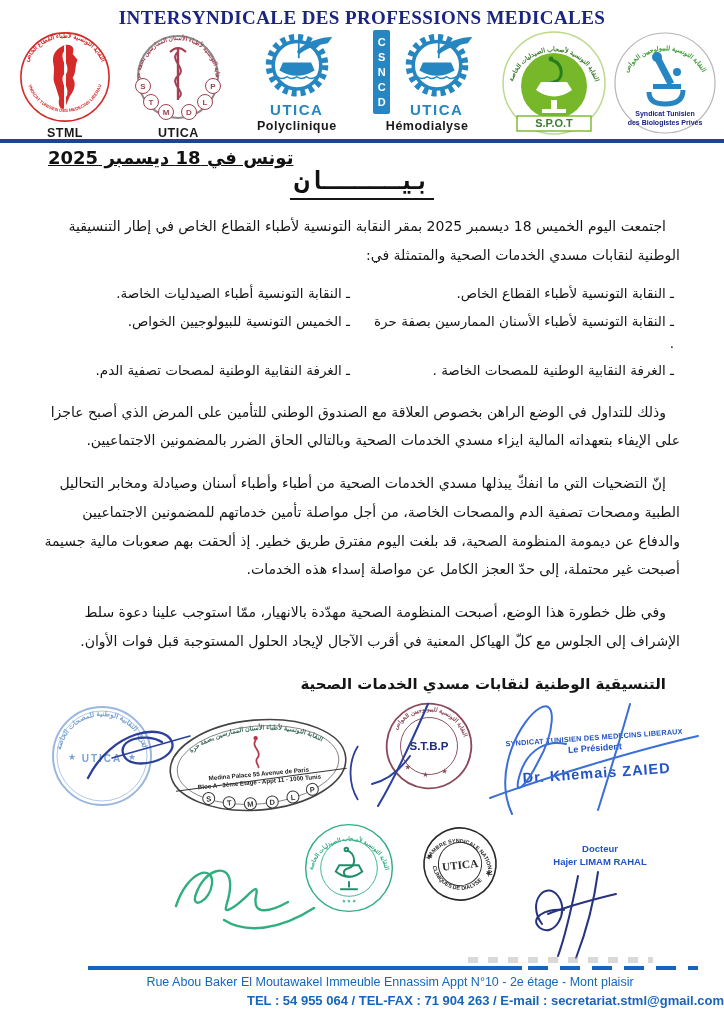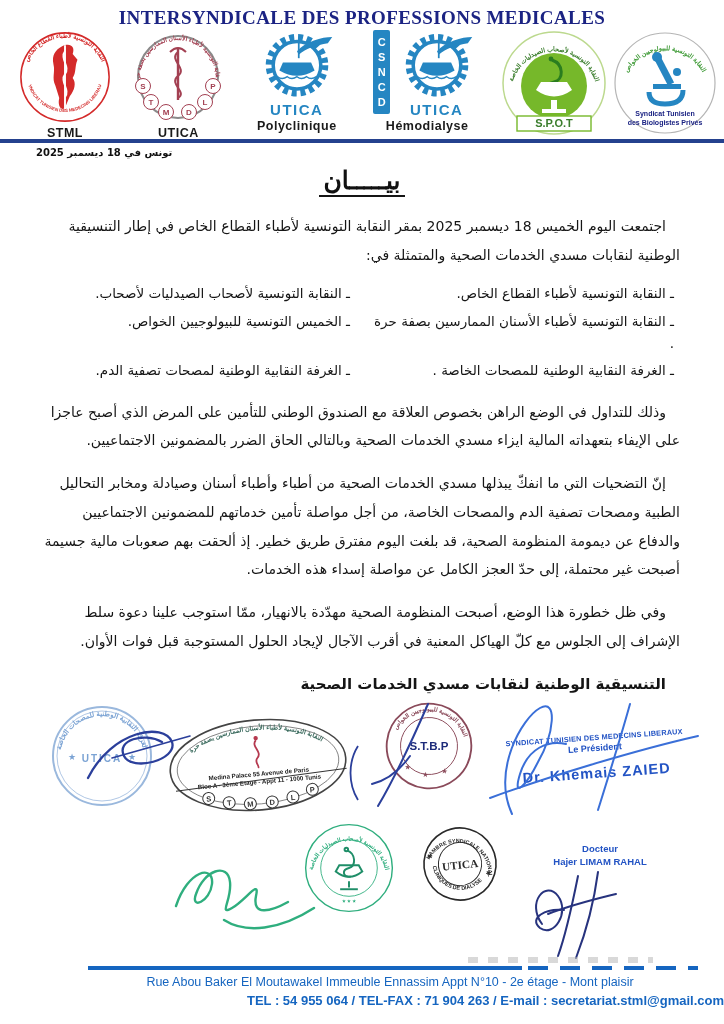--- a/index.html
+++ b/index.html
@@ -21,26 +21,26 @@
   .logo-caption{font-size:12.5px;font-weight:bold;color:#1a1a1a;margin-top:2px;letter-spacing:.5px;}
   .utica-word{font-size:15px;font-weight:bold;color:#2586c2;letter-spacing:1.5px;line-height:1;margin-top:-2px;}
   .hemo-wrap{display:flex;align-items:flex-start;gap:2px;}
   .csncd-bar{
     writing-mode:vertical-rl;text-orientation:upright;background:#2586c2;color:#fff;
     font-weight:bold;font-size:11px;letter-spacing:3px;padding:6px 3px;line-height:1;
     height:72px;border-radius:2px;
   }
   .blue-rule{position:absolute;top:139px;left:0;width:100%;height:4px;background:#24418e;}
   .date-line{
-    position:absolute;top:147px;left:36px;font-weight:bold;font-size:10px;
-    direction:rtl;font-family:"DejaVu Sans", sans-serif;
+    position:absolute;top:147px;left:48px;font-weight:bold;font-size:18px;
+    direction:rtl;font-family:"DejaVu Sans", sans-serif;text-decoration:underline;
   }
   .doc-title{
     position:absolute;top:166px;left:0;width:100%;text-align:center;
-    font-size:25px;font-weight:bold;direction:rtl;font-family:Liberation Serif, serif;
+    font-size:25px;font-weight:bold;direction:rtl;font-family:Liberation Mono, monospace;
   }
   .doc-title span{border-bottom:2px solid #151515;padding:0 4px 1px;}
   
   .body-text{
     position:absolute;top:212px;left:44px;width:636px;direction:rtl;
     font-family:"DejaVu Sans", sans-serif;font-size:14px;line-height:2.05;
     text-align:justify;color:#151515;
   }
   .body-text p{margin:0 0 14px 0;text-indent:14px;text-align:right;}
   .orgs{
@@ -223,21 +223,21 @@
   <div class="date-line">تونس في 18 ديسمبر 2025</div>
 
   <div class="doc-title">
     <span>بيـــــان</span>
   </div>
 
   <div class="body-text">
     <p>اجتمعت اليوم الخميس 18 ديسمبر 2025 بمقر النقابة التونسية لأطباء القطاع الخاص في إطار التنسيقية الوطنية لنقابات مسدي الخدمات الصحية والمتمثلة في:</p>
     <div class="orgs">
       <div>ـ النقابة التونسية لأطباء القطاع الخاص.</div>
-      <div>ـ النقابة التونسية لأصحاب الصيدليات لأصحاب.</div>
+      <div>ـ النقابة التونسية أطباء الصيدليات الخاصة.</div>
       <div>ـ النقابة التونسية لأطباء الأسنان الممارسين بصفة حرة .</div>
       <div>ـ الخميس التونسية للبيولوجيين الخواص.</div>
       <div>ـ الغرفة النقابية الوطنية للمصحات الخاصة .</div>
       <div>ـ الغرفة النقابية الوطنية لمصحات تصفية الدم.</div>
     </div>
     <p>وذلك للتداول في الوضع الراهن بخصوص العلاقة مع الصندوق الوطني للتأمين على المرض الذي أصبح عاجزا على الإيفاء بتعهداته المالية ايزاء مسدي الخدمات الصحية وبالتالي الحاق الضرر بالمضمونين الاجتماعيين.</p>
     <p>إنّ التضحيات التي ما انفكّ يبذلها مسدي الخدمات الصحية من أطباء وأطباء أسنان وصيادلة ومخابر التحاليل الطبية ومصحات تصفية الدم والمصحات الخاصة، من أجل مواصلة تأمين خدماتهم للمضمونين الاجتماعيين والدفاع عن ديمومة المنظومة الصحية، قد بلغت اليوم مفترق طريق خطير. إذ ألحقت بهم صعوبات مالية جسيمة أصبحت غير محتملة، إلى حدّ العجز الكامل عن مواصلة إسداء هذه الخدمات.</p>
     <p>وفي ظل خطورة هذا الوضع، أصبحت المنظومة الصحية مهدّدة بالانهيار، ممّا استوجب علينا دعوة سلط الإشراف إلى الجلوس مع كلّ الهياكل المعنية في أقرب الآجال لإيجاد الحلول المستوجبة قبل فوات الأوان.</p>
     <p class="closing-line">التنسيقية الوطنية لنقابات مسدي الخدمات الصحية</p>
   </div>

